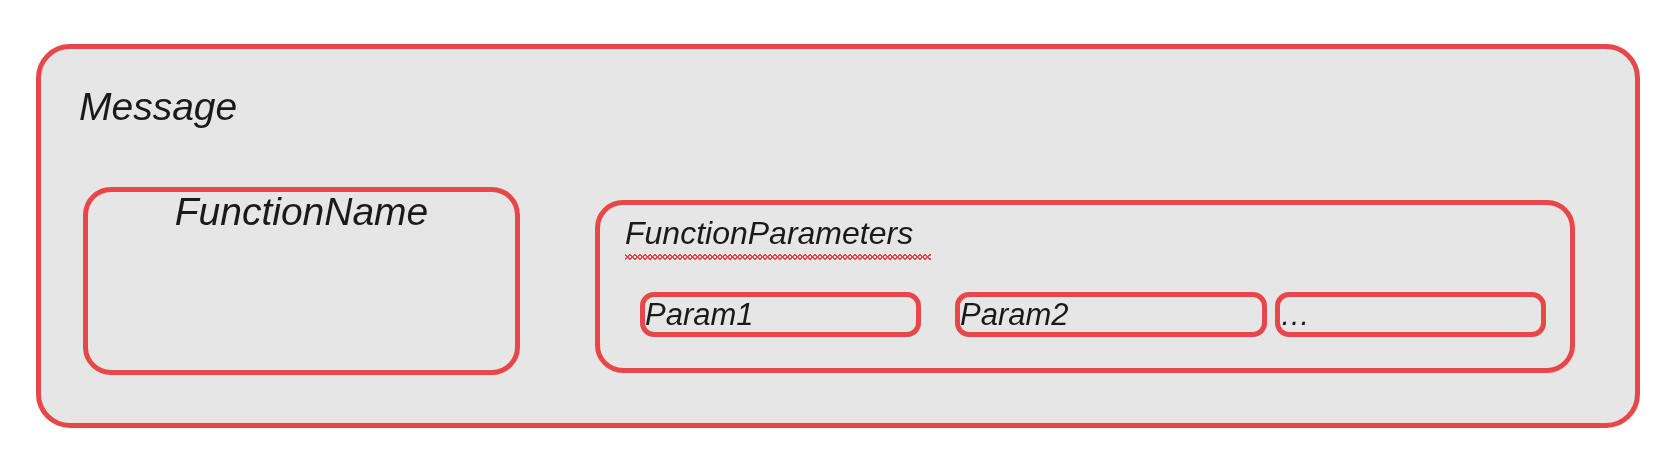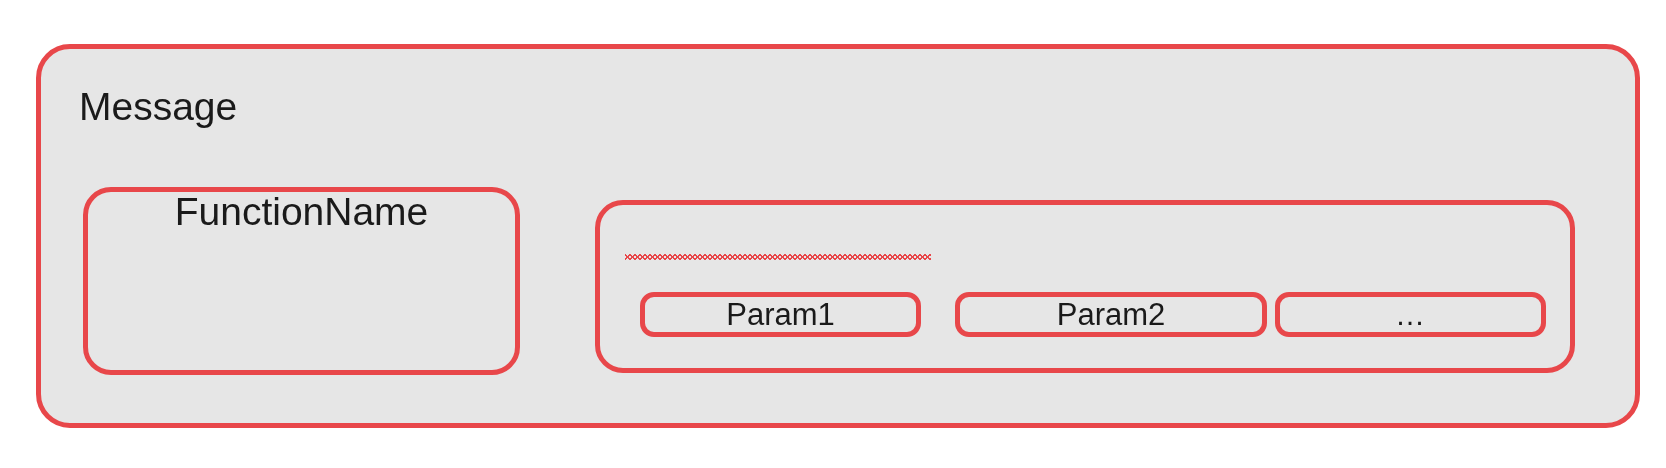--- a/index.html
+++ b/index.html
@@ -14,20 +14,21 @@
     overflow: hidden;
     font-family: "Liberation Sans", sans-serif;
     -webkit-font-smoothing: antialiased;
   }
 
   #canvas {
     position: relative;
     width: 1666px;
     height: 468px;
     background: #ffffff;
+    font-style: italic;
   }
 
   
   .message-box {
     position: absolute;
     left: 36px;
     top: 44px;
     width: 1604px;           
     height: 384px;           
     box-sizing: border-box;
@@ -117,21 +118,21 @@
   .param-box {
     position: absolute;
     top: 87px;               
     height: 45px;            
     box-sizing: border-box;
     background: #e6e6e6;
     border: 5px solid #e8474a;
     border-radius: 14px;
     display: flex;
     align-items: center;
-    justify-content: center;
+    justify-content: flex-start;
   }
   .param-box.p0 { left: 40px;  width: 281px; }   
   .param-box.p1 { left: 355px; width: 312px; }   
   .param-box.p2 { left: 675px; width: 271px; }   
 
   .param-label {
     font-size: 31px;
     line-height: 1;
     color: #1a1a1a;
     white-space: nowrap;
@@ -149,20 +150,21 @@
   <div class="message-box">
 
     <div class="message-label">Message</div>
 
     <div class="function-name-box">
       <span class="function-name-label">FunctionName</span>
     </div>
 
     <div class="function-params-box">
 
+      <div class="function-params-label">FunctionParameters</div>
 
       <div class="squiggle"></div>
 
       <div class="param-row">
 
         <div class="param-box p0">
           <span class="param-label">Param1</span>
         </div>
 
         <div class="param-box p1">

